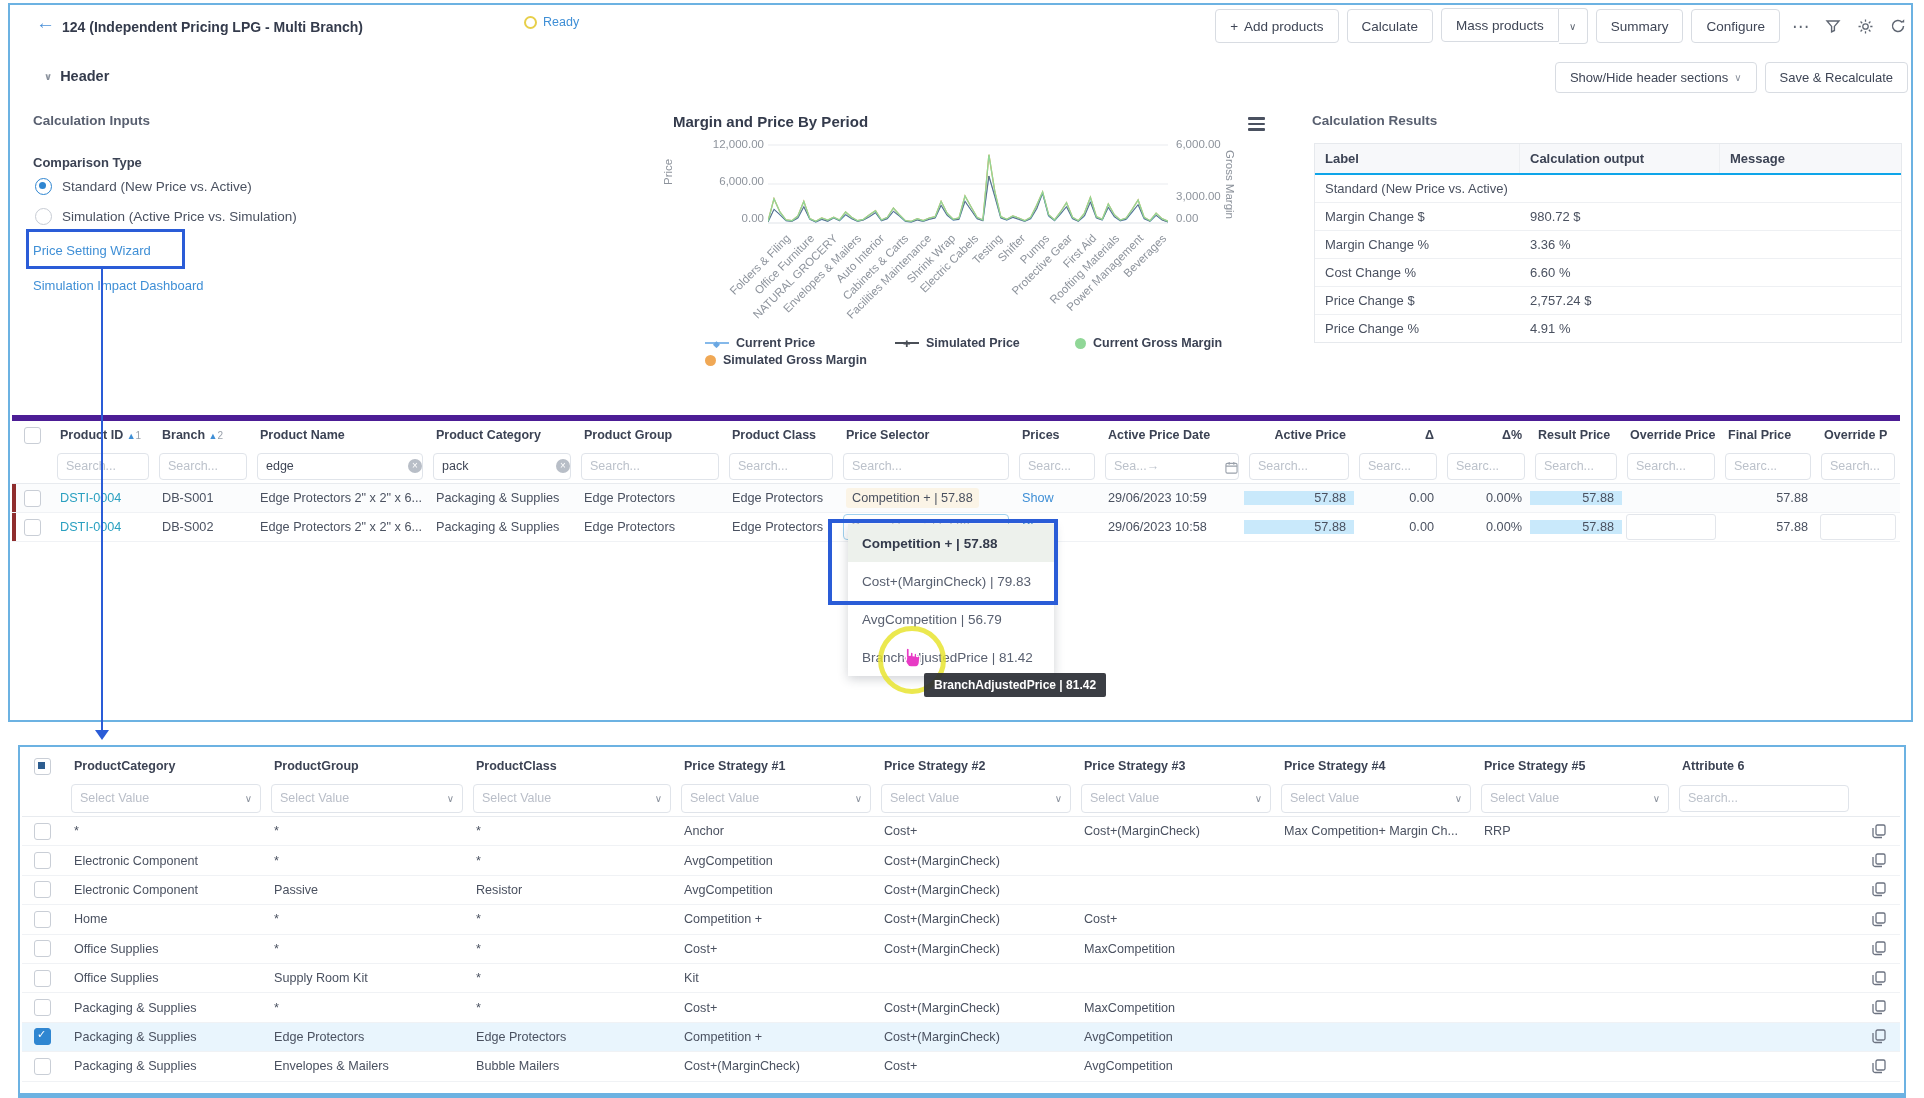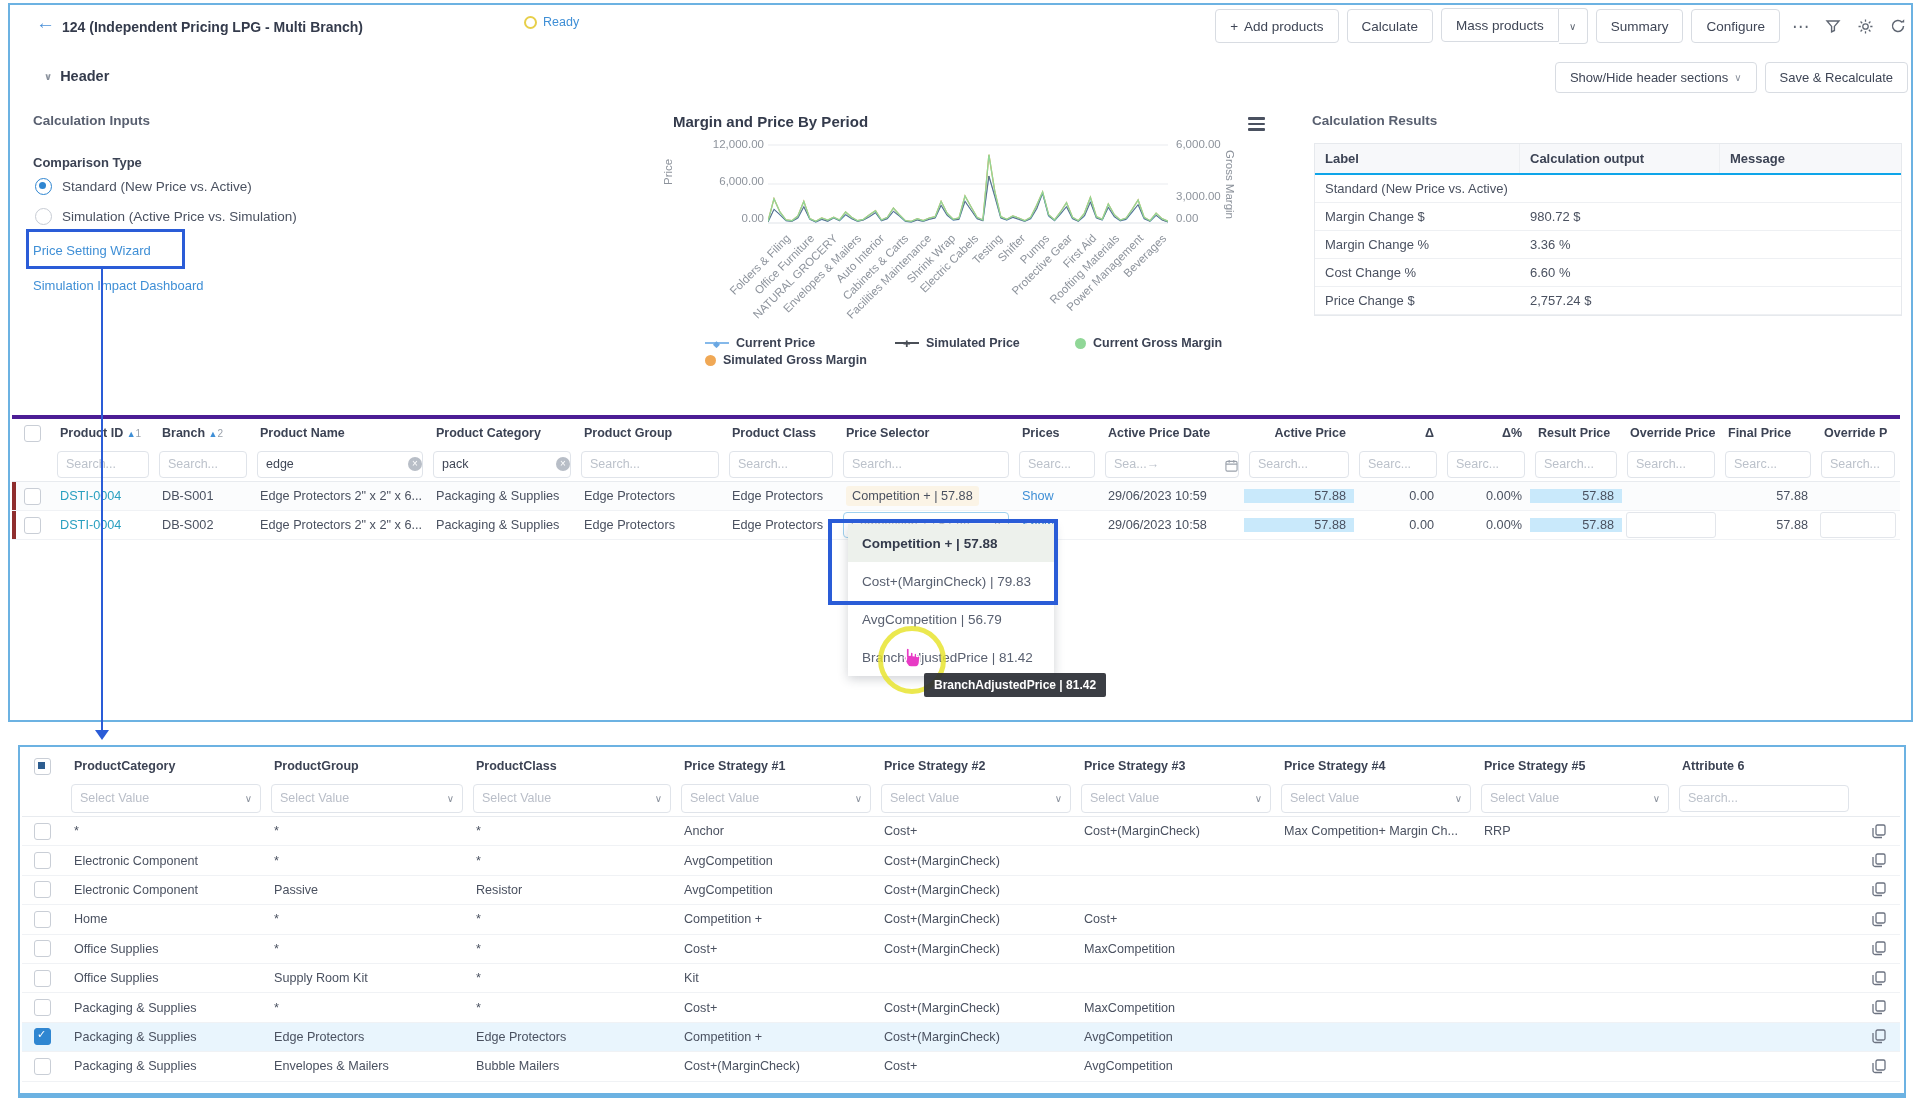--- a/index.html
+++ b/index.html
@@ -270,24 +270,29 @@
     <div class="crt-row">
         <div>Cost Change %</div>
         <div>6.60 %</div>
         <div></div>
       </div>
     <div class="crt-row">
         <div>Price Change $</div>
         <div>2,757.24 $</div>
         <div></div>
       </div>
+    <div class="crt-row" style="border-bottom:none;">
+        <div>Price Change %</div>
+        <div>4.91 %</div>
+        <div></div>
+      </div>
   </div>
 
   <div class="abs" style="left:12px;top:415px;width:1888px;">
-    <div class="pgrid-row" style="height:28px;border-top:4px solid #4c1d95;">
+    <div class="pgrid-row" style="height:28px;border-top:6px solid #4c1d95;">
       <span class="cb"></span>
       <div class="ph"><span>Product ID</span> <span class="sortmk">▲</span><span class="sortnum">1</span></div>
       <div class="ph"><span>Branch</span> <span class="sortmk">▲</span><span class="sortnum">2</span></div>
       <div class="ph">Product Name</div>
       <div class="ph">Product Category</div>
       <div class="ph">Product Group</div>
       <div class="ph">Product Class</div>
       <div class="ph">Price Selector</div>
       <div class="ph">Prices</div>
       <div class="ph">Active Price Date</div>

